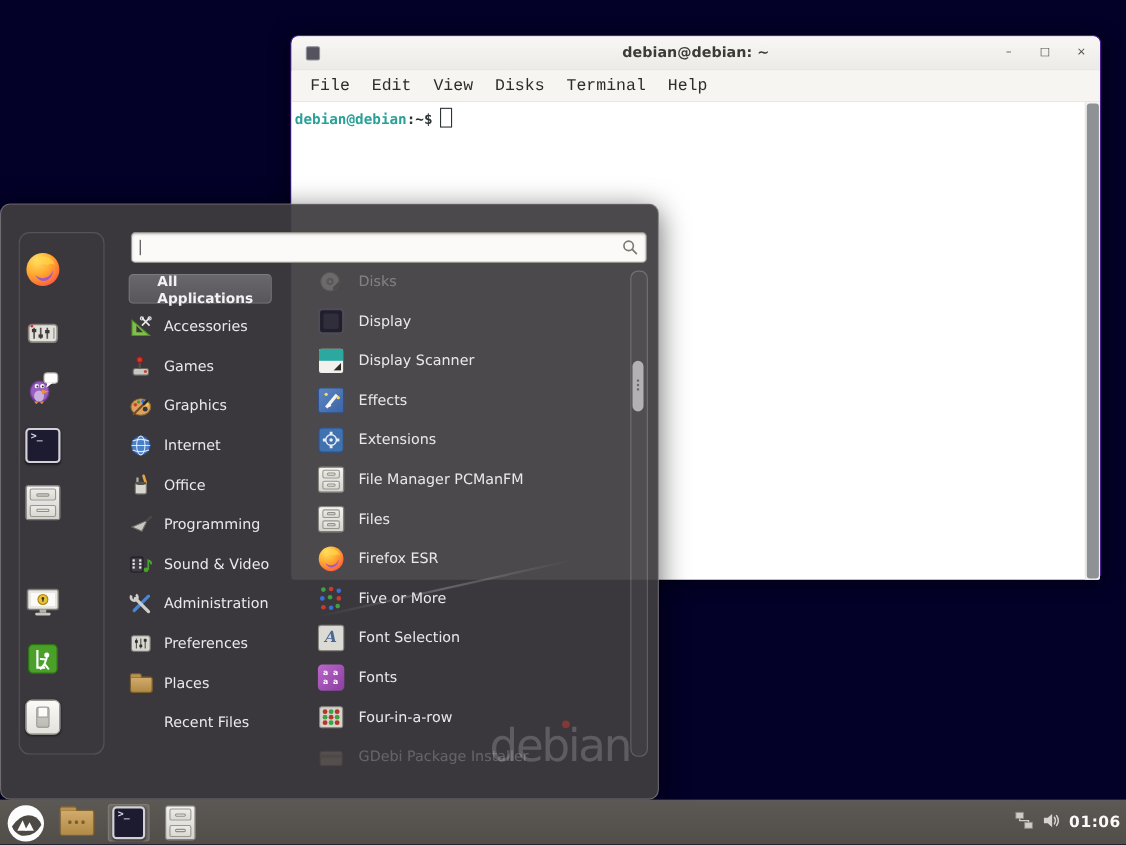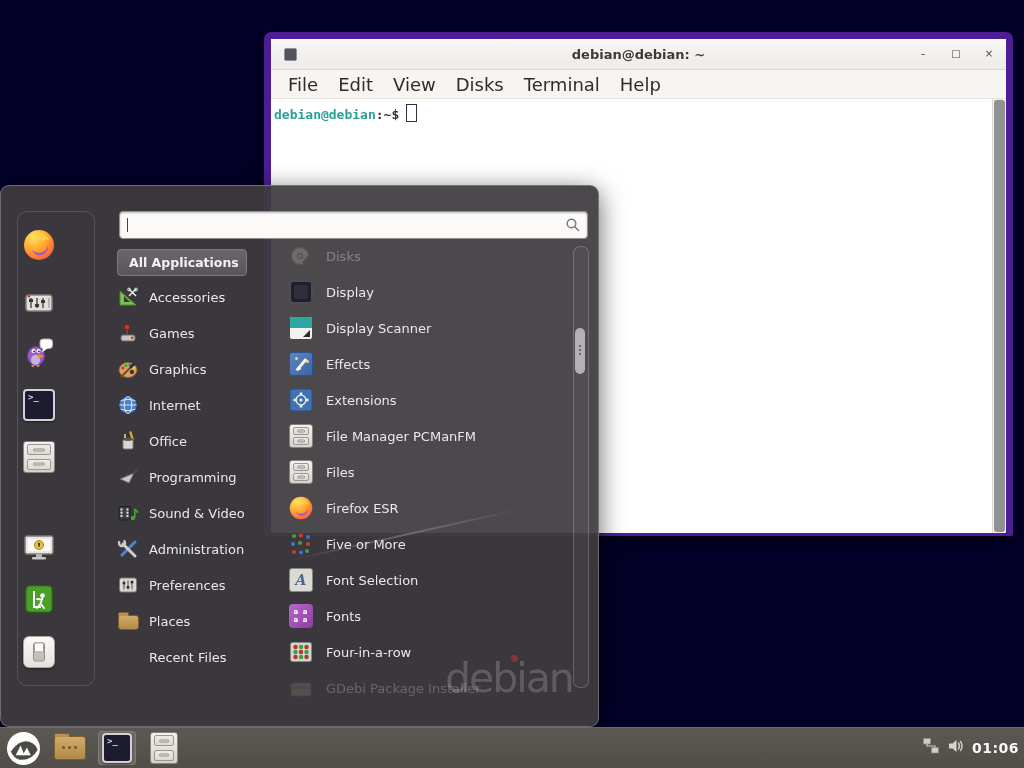--- a/index.html
+++ b/index.html
@@ -2,30 +2,30 @@
 <html><head>
 <meta charset="utf-8">
 <style>
   html,body{margin:0;padding:0;background:#000;}
   #screen{position:relative;width:1024px;height:768px;overflow:hidden;
     font-family:"DejaVu Sans","Liberation Sans",sans-serif;background:#030127;}
   
   .desktop{position:absolute;inset:0;background:radial-gradient(ellipse at 50% 40%, #04033012 0%, transparent 60%), #030127;}
   
   .terminal{position:absolute;left:264px;top:32px;width:735px;height:490px;
-    background:#fff;border:7px solid #4c1d95;border-radius:7px 7px 2px 2px;
+    background:#fff;border:1px solid #4c1d95;border-radius:7px 7px 2px 2px;
     box-shadow:0 4px 18px rgba(0,0,0,.55);}
   .titlebar{position:relative;height:30px;background:linear-gradient(#f8f7f5,#edebe7);
     border-bottom:1px solid #d9d6d0;border-radius:7px 7px 0 0;display:flex;align-items:center;}
   .tb-appico{width:11px;height:11px;margin-left:13px;background:#2e2c3a;border:1px solid #7a7a88;border-radius:2px;opacity:.8;}
   .tb-title{position:absolute;left:0;right:0;text-align:center;font-size:13px;font-weight:bold;color:#3d3b37;}
   .tb-btns{position:absolute;right:10px;top:0;height:30px;display:flex;align-items:center;gap:19px;}
   .tb-btn{width:14px;text-align:center;font-size:10px;color:#4c4a46;line-height:14px;cursor:default;}
   .menubar{height:28px;background:#f6f5f2;border-bottom:1px solid #e6e3dd;display:flex;align-items:center;padding-left:7px;}
-  .menubar span{padding:0 10px;font-size:18px;color:#2f2d2a;}
+  .menubar span{padding:0 10px;font-size:15px;color:#2f2d2a;font-family:Liberation Mono, monospace;}
   .term-content{position:relative;height:429px;background:#fff;border-radius:0 0 2px 2px;
     font-family:"DejaVu Sans Mono","Liberation Mono",monospace;font-size:13px;padding:5px 16px 0 3px;}
   .prompt-user{color:#2aa198;font-weight:bold;}
   .prompt-rest{color:#2e3436;font-weight:bold;}
   .term-cursor{display:inline-block;width:9px;height:16px;border:1.5px solid #2e3436;margin-left:7px;vertical-align:-3px;}
   .term-scroll{position:absolute;top:0;right:0;bottom:0;width:13px;background:#f3f1ee;border-left:1px solid #dddad4;border-radius:0 0 2px 0;}
   .term-thumb{position:absolute;top:1px;bottom:1px;left:1px;width:11px;background:#8f9295;border-radius:3px;}
   
   .appmenu{position:absolute;left:0;top:185px;width:599px;height:542px;
     background:rgba(62,59,63,0.93);border:1px solid rgba(155,152,155,.55);
@@ -34,21 +34,21 @@
     border:1px solid rgba(255,255,255,.14);border-radius:10px;}
   .fav-btn{position:absolute;left:17px;width:42px;height:42px;display:flex;align-items:center;justify-content:center;}
   .searchbox{position:absolute;left:118px;top:25px;width:467px;height:26px;background:#fbfaf8;
     border:1px solid #93908a;border-radius:4px;box-shadow:inset 0 1px 2px rgba(0,0,0,.25);}
   .searchbox input{position:absolute;left:7px;top:2px;width:420px;height:20px;border:none;outline:none;
     background:transparent;font-size:13px;color:#333;caret-color:#333;font-family:inherit;}
   .search-caret{position:absolute;left:7px;top:6px;width:1px;height:14px;background:#444;}
   .search-mag{position:absolute;right:6px;top:5px;}
   .allapps-btn{position:absolute;left:116px;top:63px;width:130px;height:27px;
     background:linear-gradient(#6a676c,#59565b);border:1px solid #7e7b80;border-radius:4px;
-    color:#f3f1f3;font-size:12.5px;font-weight:600;display:flex;align-items:center;padding-left:11px;box-sizing:border-box;}
+    color:#f3f1f3;font-size:12.5px;font-weight:600;display:flex;align-items:center;padding-left:25px;box-sizing:border-box;}
   .cat-list{position:absolute;left:116px;top:93px;width:170px;text-align:center;}
   .cat-row{height:36px;display:flex;align-items:center;gap:10px;}
   .cat-spacer{width:22px;height:22px;flex:none;}
   .row-label{font-size:13px;color:#eae8ea;white-space:nowrap;}
   .app-list{position:absolute;left:288px;top:52px;width:282px;}
   .app-row{height:36px;display:flex;align-items:center;gap:13px;}
   .dim{opacity:.35;}
   .dim2{opacity:.25;}
   .menu-scroll{position:absolute;left:572px;top:60px;width:14px;height:440px;
     border:1px solid rgba(255,255,255,.20);border-radius:7px;background:rgba(255,255,255,.03);}

